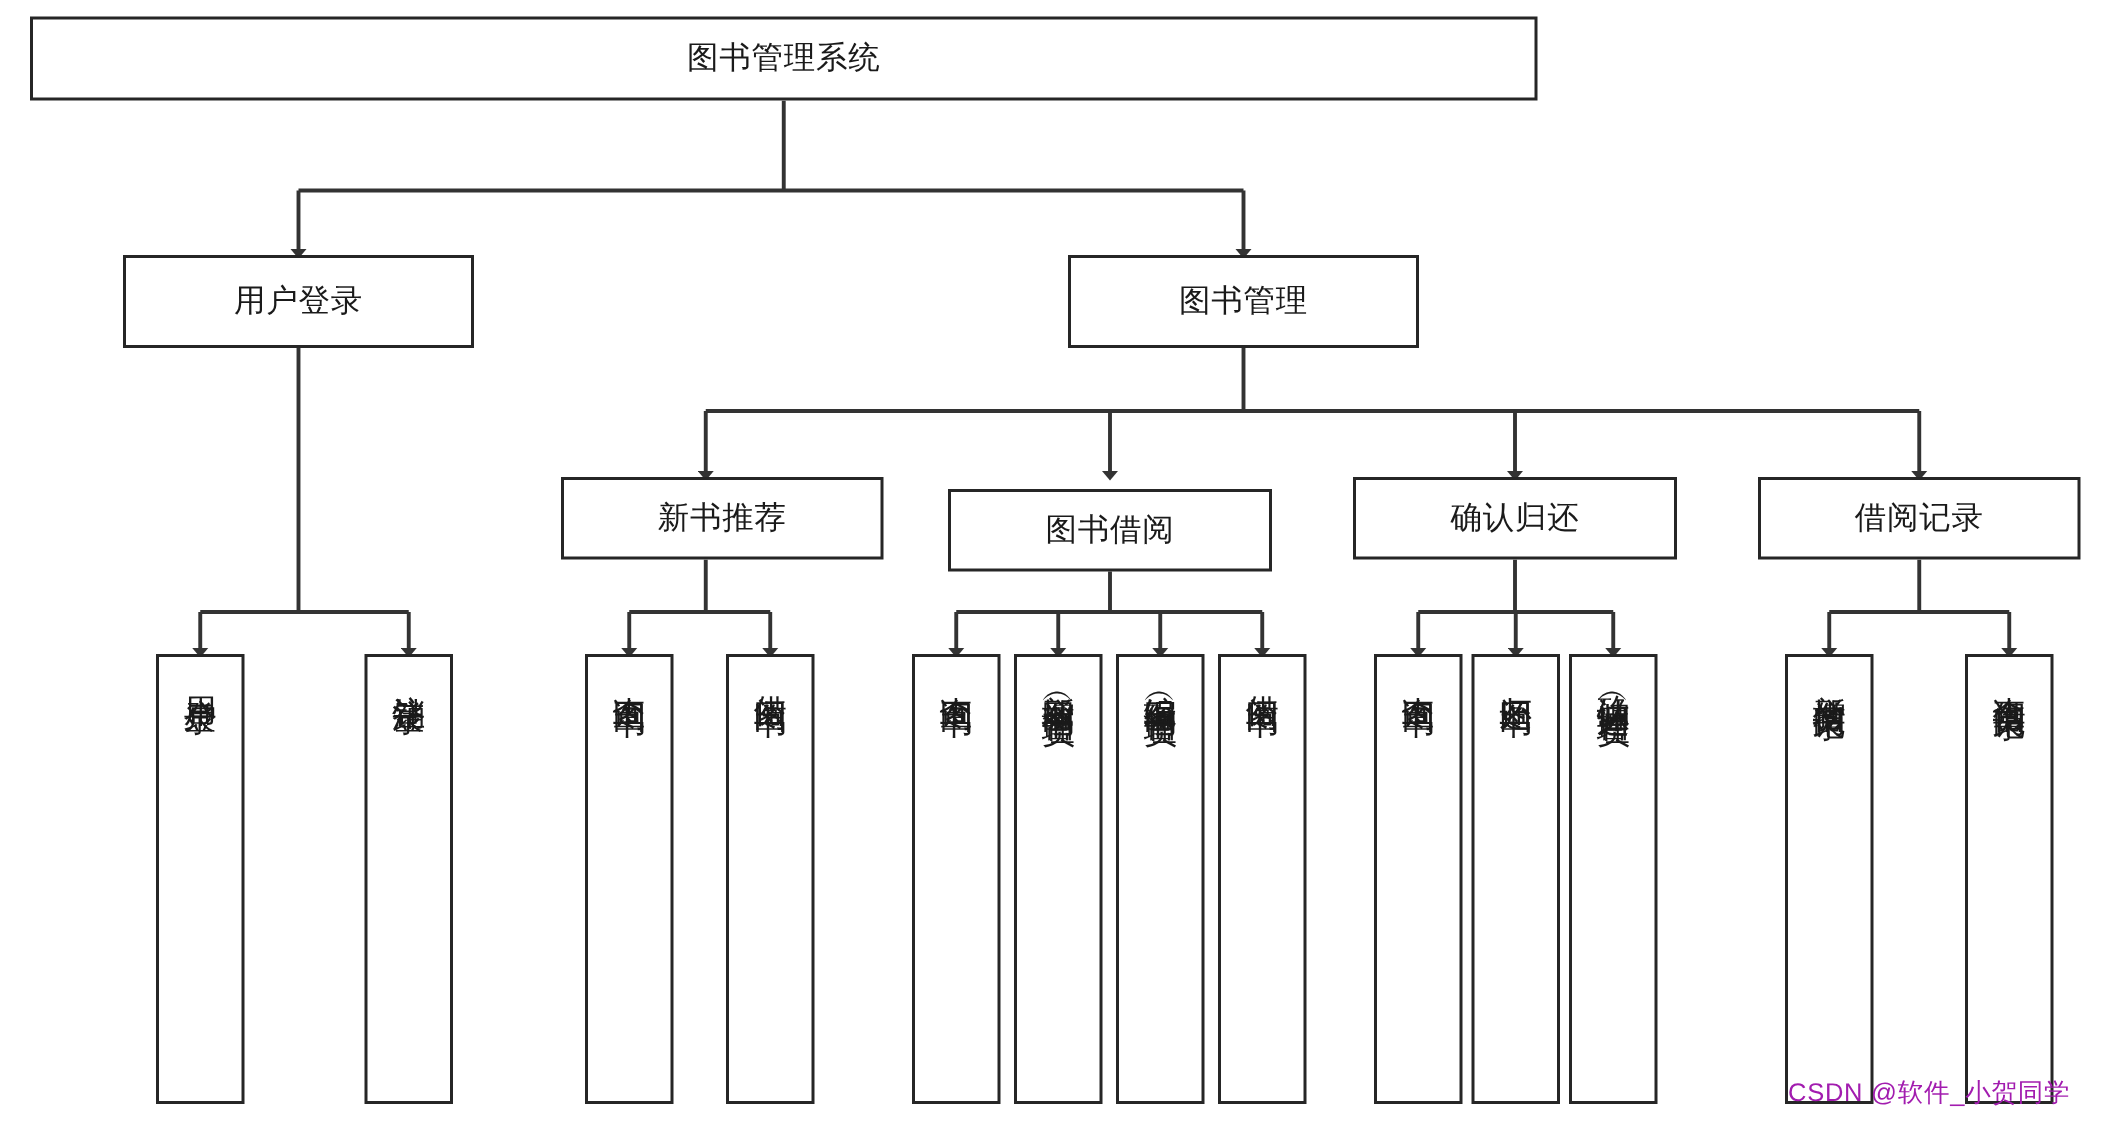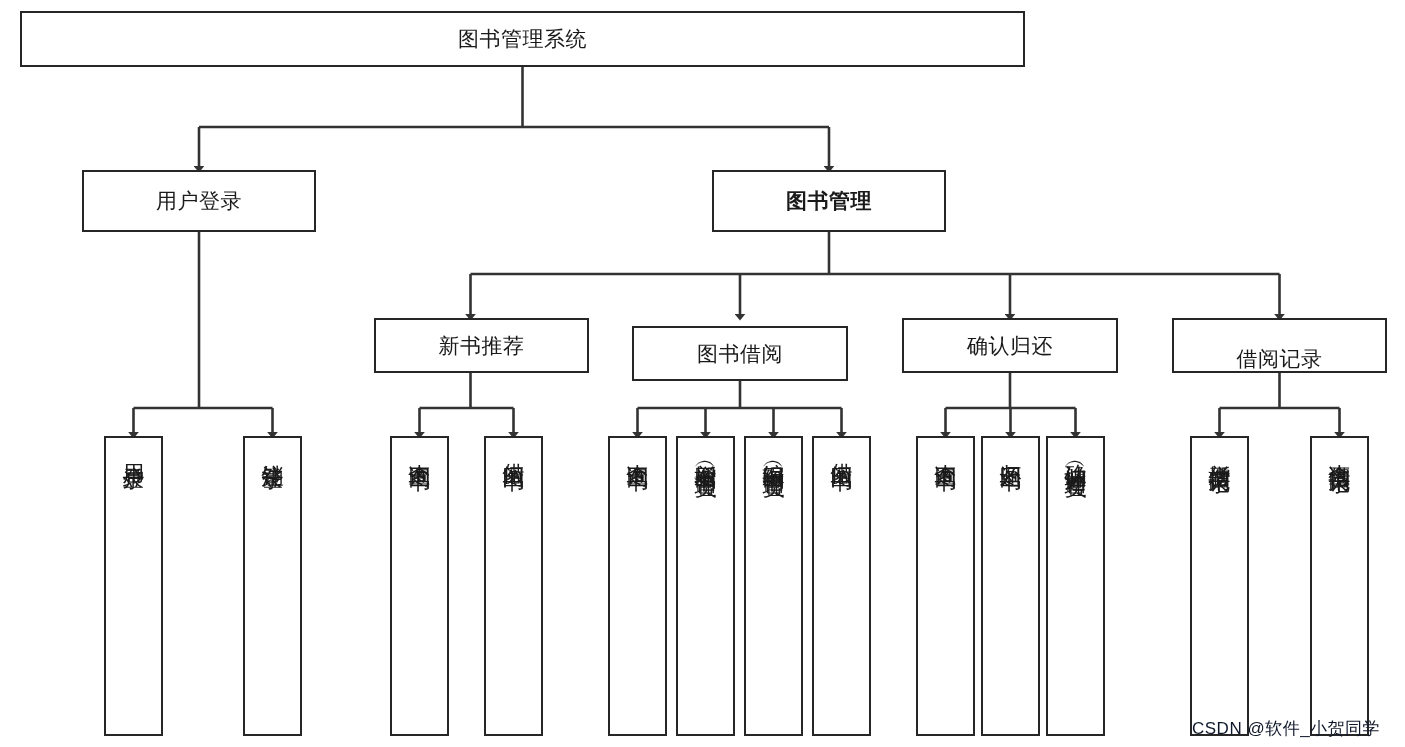--- a/index.html
+++ b/index.html
@@ -55,21 +55,21 @@
   }
   .node-box.vertical .node-label {
     writing-mode: vertical-rl;
     text-orientation: upright;
     font-size: 22px;
     letter-spacing: 2px;
     line-height: 1;
   }
   .watermark {
     position: absolute;
-    color: #0f172a;
+    color: #a21caf;
     font-size: 17px;
     white-space: nowrap;
     letter-spacing: 0.5px;
     pointer-events: none;
   }
 </style>
 </head>
 <body>
 
 <div id="diagram-root">
@@ -117,33 +117,33 @@
       </g>
   </svg>
 
   <div id="node-layer">
       <div class="node-box horizontal" style="left: 20px; top: 11px; width: 1005px; height: 56px;">
         <span class="node-label">图书管理系统</span>
       </div>
       <div class="node-box horizontal" style="left: 82px; top: 170px; width: 234px; height: 62px;">
         <span class="node-label">用户登录</span>
       </div>
-      <div class="node-box horizontal" style="left: 712px; top: 170px; width: 234px; height: 62px; font-weight: bold;">
+      <div class="node-box horizontal" style="left: 712px; top: 170px; width: 234px; height: 62px;">
         <span class="node-label">图书管理</span>
       </div>
       <div class="node-box horizontal" style="left: 374px; top: 318px; width: 215px; height: 55px;">
         <span class="node-label">新书推荐</span>
       </div>
       <div class="node-box horizontal" style="left: 632px; top: 326px; width: 216px; height: 55px;">
         <span class="node-label">图书借阅</span>
       </div>
       <div class="node-box horizontal" style="left: 902px; top: 318px; width: 216px; height: 55px;">
         <span class="node-label">确认归还</span>
       </div>
-      <div class="node-box horizontal" style="left: 1172px; top: 318px; width: 215px; height: 55px; align-items: flex-end;">
+      <div class="node-box horizontal" style="left: 1172px; top: 318px; width: 215px; height: 55px;">
         <span class="node-label">借阅记录</span>
       </div>
       <div class="node-box vertical" style="left: 104px; top: 436px; width: 59px; height: 300px;">
         <span class="node-label">用户登录</span>
       </div>
       <div class="node-box vertical" style="left: 243px; top: 436px; width: 59px; height: 300px;">
         <span class="node-label">注销登录</span>
       </div>
       <div class="node-box vertical" style="left: 390px; top: 436px; width: 59px; height: 300px;">
         <span class="node-label">查询图书</span>

